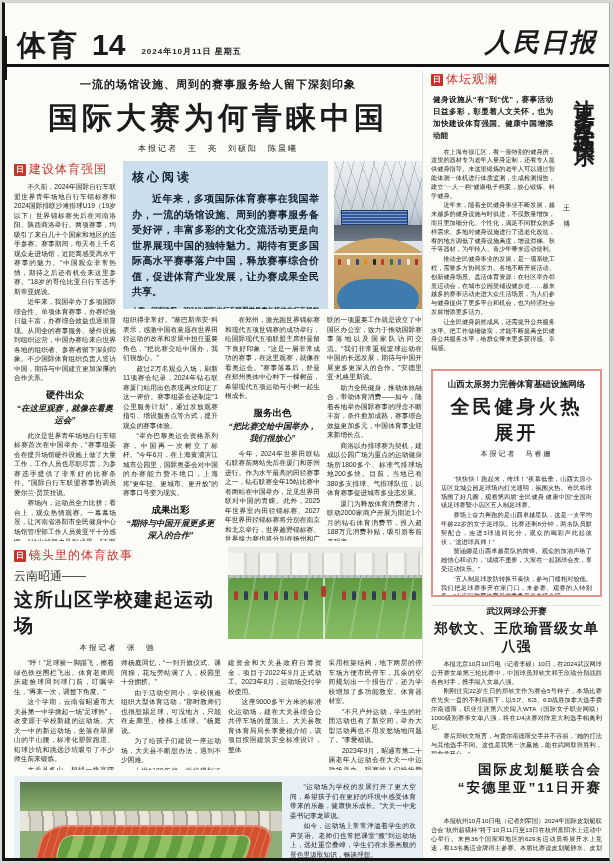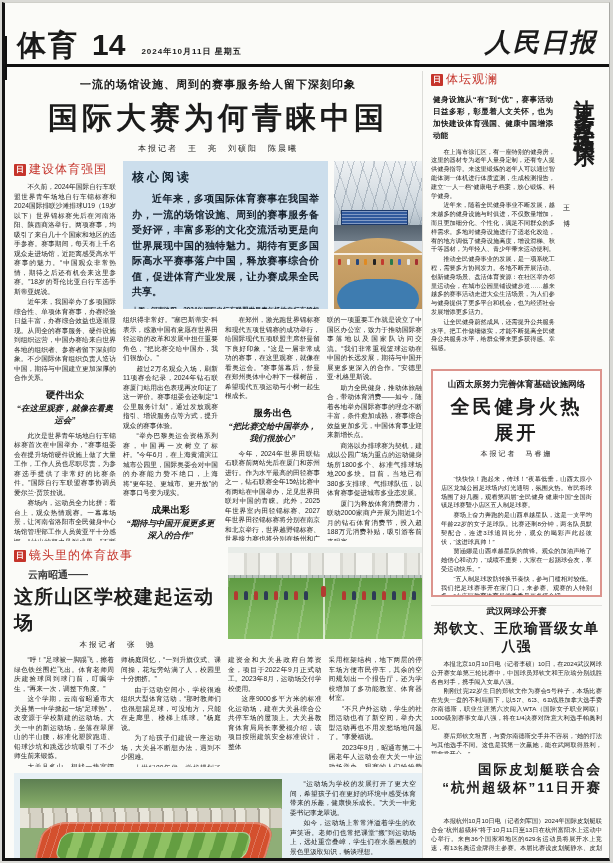--- a/index.html
+++ b/index.html
@@ -41,21 +41,21 @@
   .mcol{flex:1;min-width:0;overflow:hidden;}
   
   .bp{font-size:6.7px;line-height:1.42;text-align:justify;text-indent:2em;margin:0 0 1px;color:#222;}
   .bp.cont{text-indent:0;}
   .bp.sub{text-indent:0;text-align:center;font-size:9.5px;font-weight:900;margin:5px 0 2px;color:#111;}
   .bp.subq{text-indent:0;text-align:center;font-family:"Liberation Serif",serif;font-style:italic;font-weight:700;font-size:8.4px;margin:0 0 4px;line-height:1.4;}
   
   .school{margin-top:6px;}
   .school-grid{display:grid;grid-template-columns:100px 100px 1fr 1fr;column-gap:7px;row-gap:5px;}
   .school-head{grid-column:1/3;}
-  .school-kicker{font-size:10px;font-weight:700;color:#3a3a3a;margin:3px 14px 1px;}
+  .school-kicker{font-size:12px;font-weight:400;color:#3a3a3a;margin:3px 0 1px;}
   .school-title{font-size:19px;font-weight:900;letter-spacing:1px;margin:2px 0 4px;}
   .school-byline{text-align:center;font-family:"Liberation Serif",serif;font-size:7.5px;letter-spacing:2px;}
   .scol{height:112px;overflow:hidden;}
   .school-bottom{display:flex;gap:8px;background:#e7f0f5;padding:6px;margin-top:6px;height:110px;box-sizing:border-box;}
   .school-end{flex:1;min-width:0;overflow:hidden;}
   .cap{font-size:6.2px;font-weight:700;line-height:1.5;text-align:justify;margin:3px 0 0;font-family:"Liberation Serif",serif;}
   .cap-credit{text-align:right;margin:0;}
   
   .observe{display:flex;height:292px;overflow:hidden;}
   .ob-main{flex:1;min-width:0;padding-right:5px;overflow:hidden;}
@@ -347,21 +347,21 @@
 
         <p class="bp">本报北京10月10日电（记者李硕）10日，在2024武汉网球公开赛女单第三轮比赛中，中国球员郑钦文和王欣瑜分别战胜各自对手，携手闯入女单八强。</p>
             <p class="bp">刚刚过完22岁生日的郑钦文作为赛会5号种子，本场比赛在先失一盘的不利局面下，以5∶7、6∶3、6∶0战胜加拿大选手费尔南德斯，职业生涯第六次闯入WTA（国际女子职业网联）1000级别赛事女单八强，将在1/4决赛对阵意大利选手帕奥利尼。</p>
             <p class="bp">赛后郑钦文坦言，与费尔南德斯交手并不容易，“她的打法与其他选手不同。这也是我第一次赢她，能在武网取得胜利，我非常开心。”</p>
           </div>
       </div>
 
       <div class="canoe">
         <div class="cn-title">
           <div>国际皮划艇联合会</div>
-          <div>“杭州超级杯”11日开赛</div>
+          <div>“安德里亚”11日开赛</div>
         </div>
         <div>
 
         <p class="bp">本报杭州10月10日电（记者刘军国）2024年国际皮划艇联合会“杭州超级杯”将于10月11日至13日在杭州富阳水上运动中心举行。来自36个国家和地区的629名运动员将展开水上竞速，有13名奥运金牌得主参赛。本届比赛设皮划艇静水、皮划艇马拉松、皮艇球、皮划艇激流回旋4个大项，总计30个小项。富阳水上运动中心将再次向世界展现山水之美、人文之美。</p>
           </div>
       </div>
 
     </div>
   </div>
 </div>

